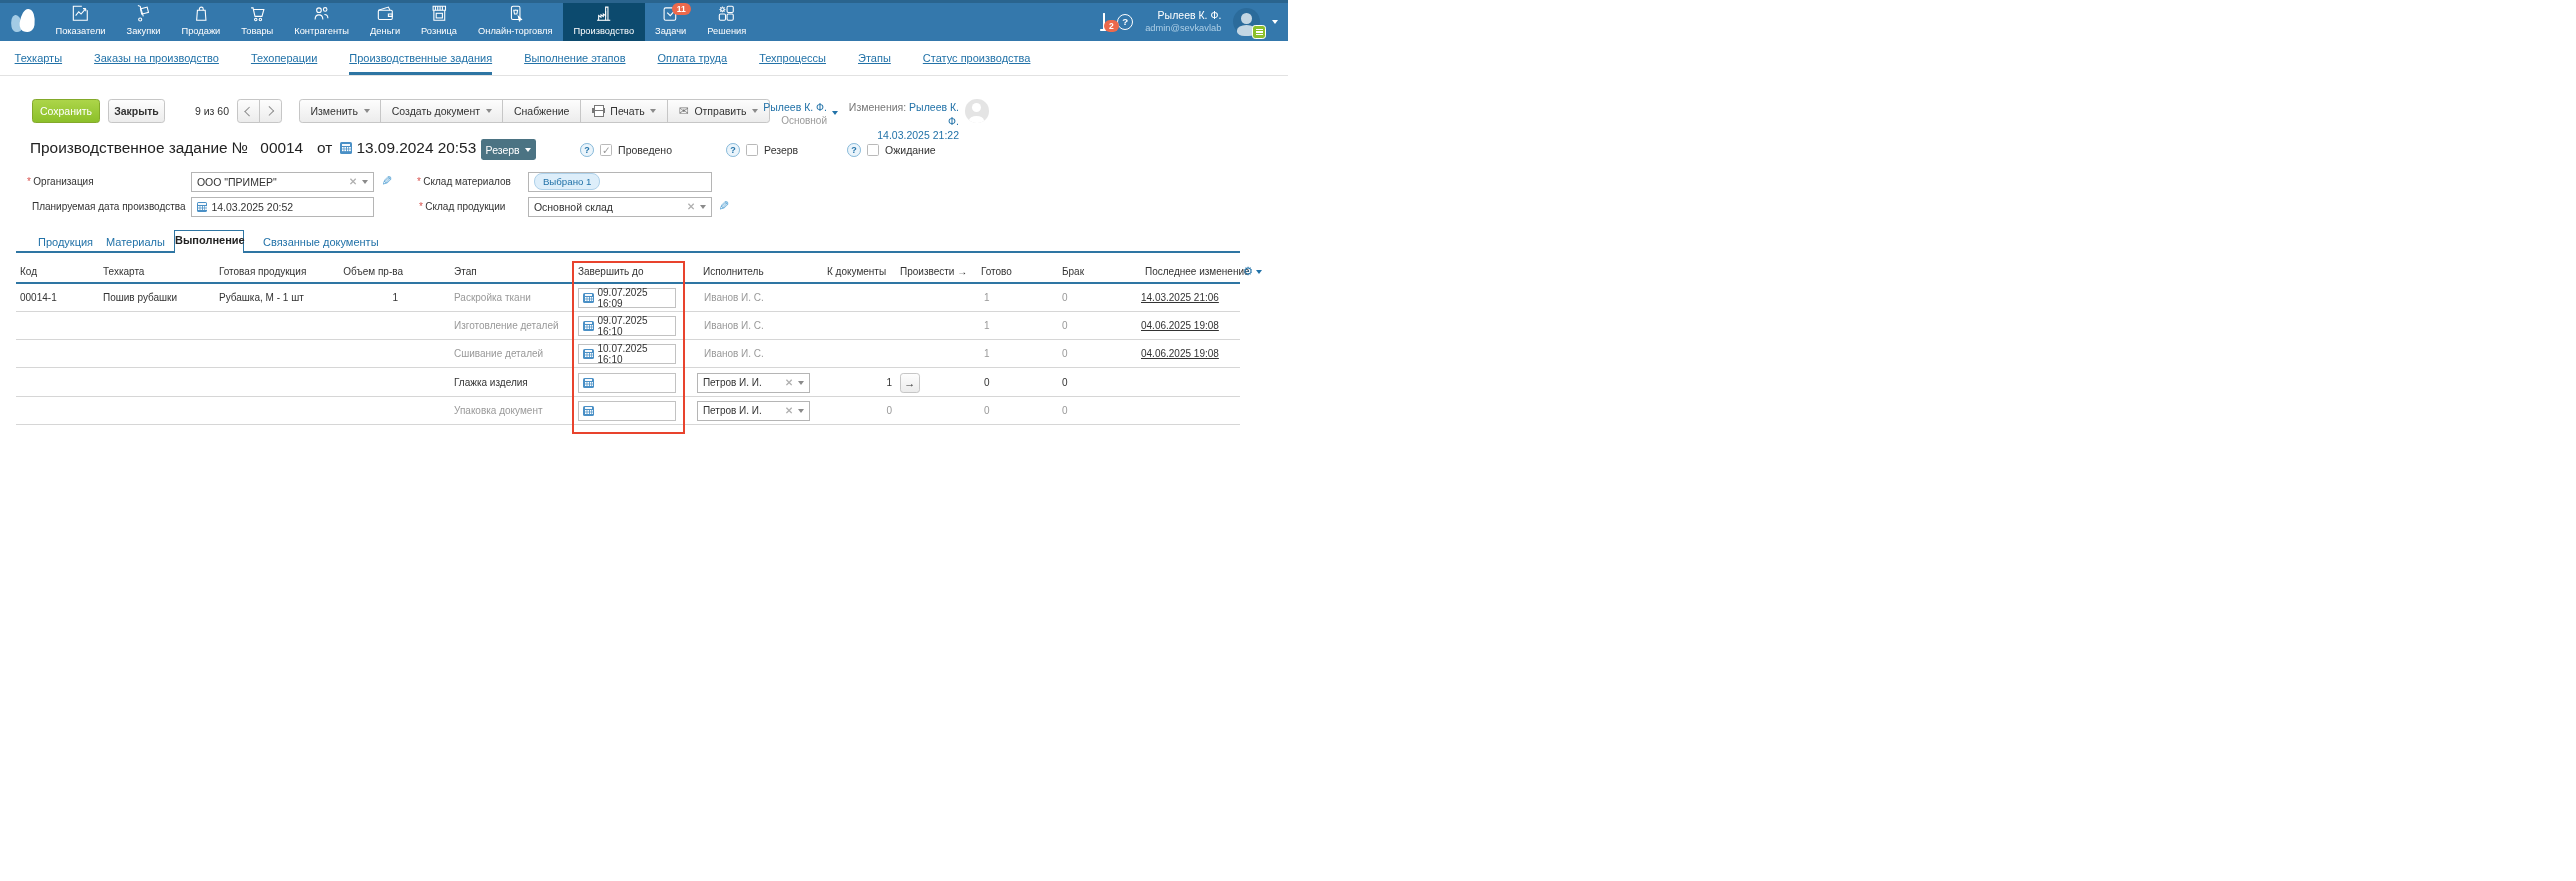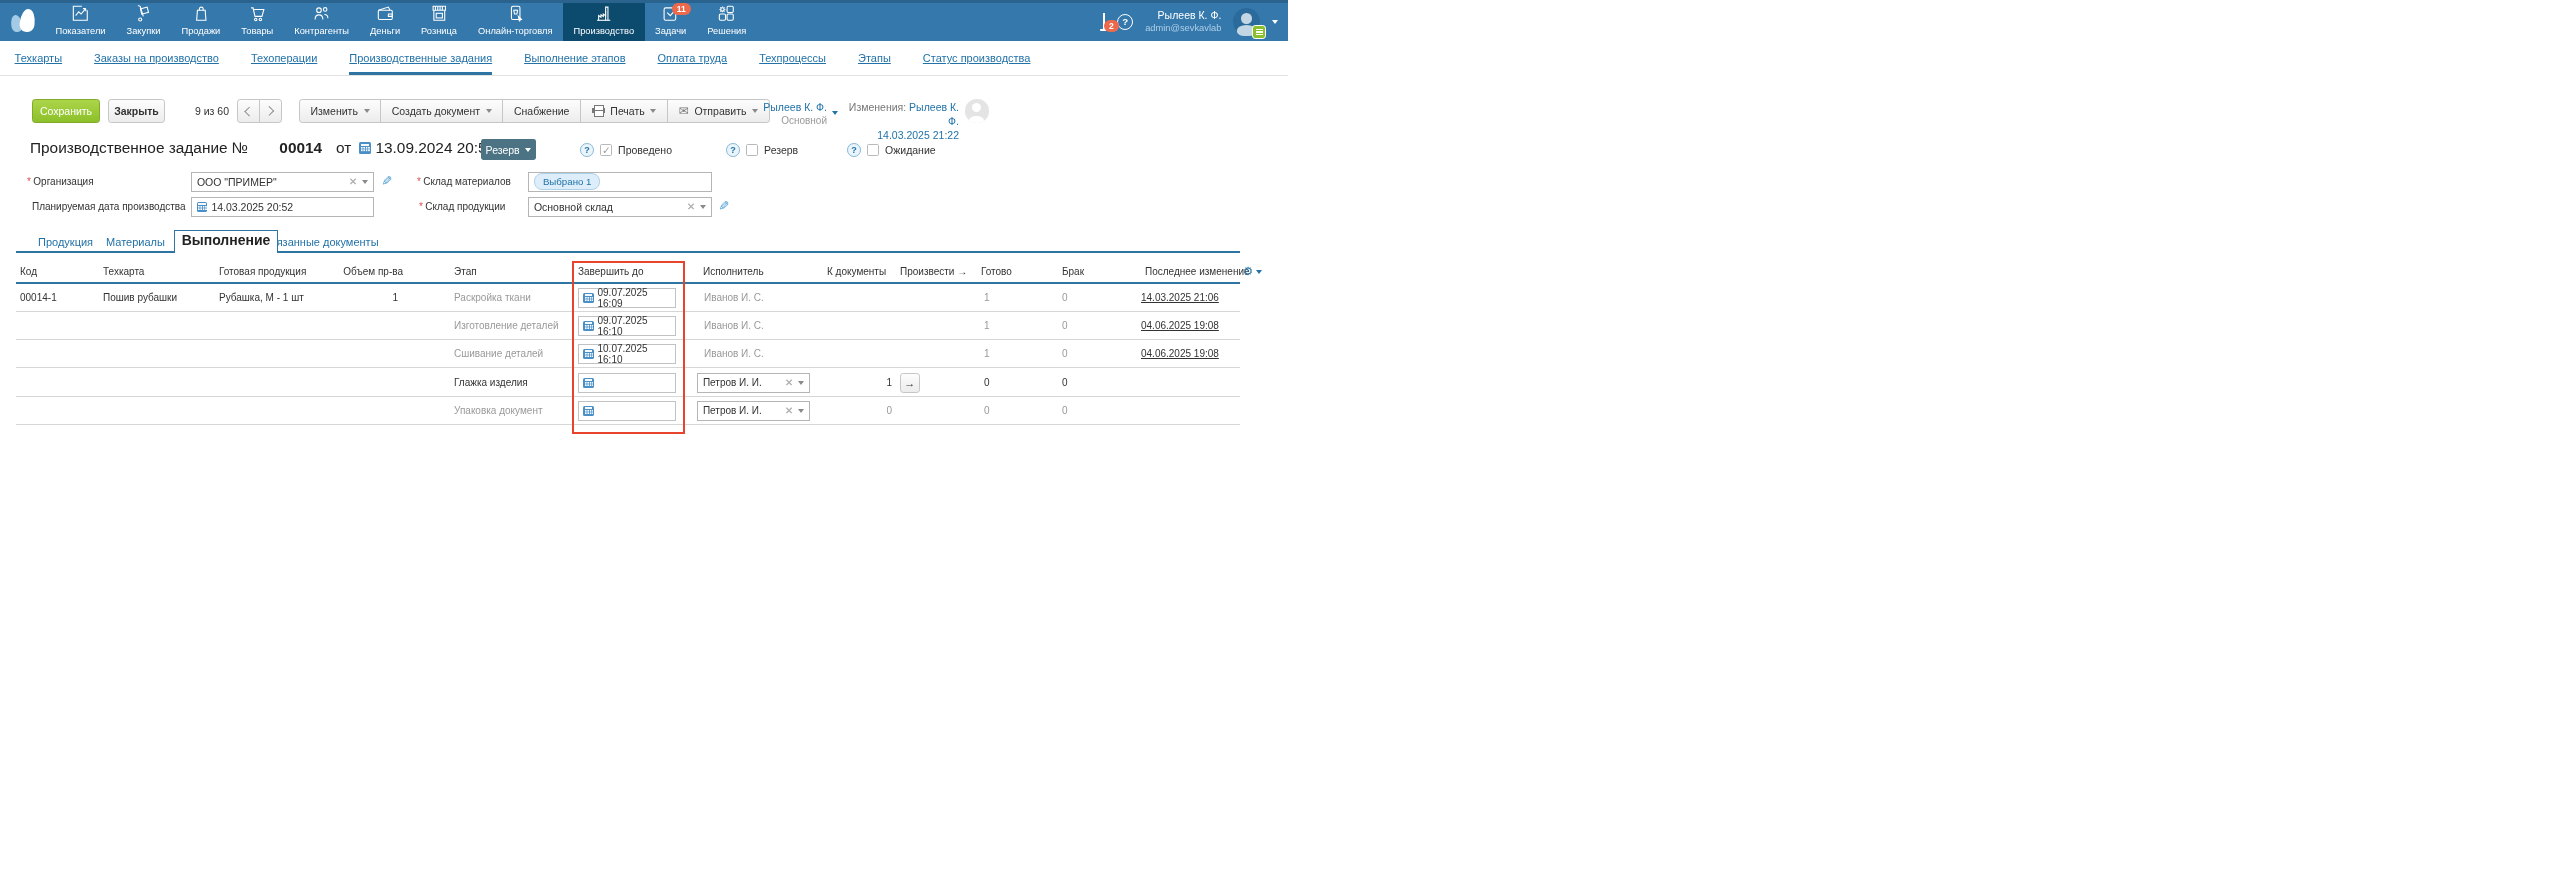--- a/index.html
+++ b/index.html
@@ -89,21 +89,21 @@
   .lnk { color:#2272a8; text-decoration:none; cursor:pointer; }
   .lnk.u { text-decoration:underline; }
   .tb2-avatar { position:absolute; left:965px; top:99px; width:23.5px; height:23.5px; border-radius:50%;
                 background:#e4e4e4; overflow:hidden; }
   .tb2-avatar::before { content:""; position:absolute; left:7.3px; top:4px; width:9px; height:9px; border-radius:50%; background:#fff; }
   .tb2-avatar::after { content:""; position:absolute; left:4px; bottom:-2.4px; width:15.4px; height:9px;
                        border-radius:50% 50% 0 0; background:#fff; }
 
   
   .title-row { position:absolute; left:30px; top:139px; display:flex; align-items:center; font-size:15.4px; color:#222; }
-  .title-row .num { margin-left:31px;font-weight:bold; }
+  .title-row .num { margin-left:12px; }
   .title-row .from { margin-left:13.8px; }
   .title-row .cal { margin-left:8px; }
   .title-row .date { margin-left:4.9px; }
   .cal { display:inline-block; width:11.3px; height:11.3px; border-radius:1.6px; background:#4a90c6; position:relative; flex:none; }
   .cal::before { content:""; position:absolute; left:1.6px; right:1.6px; top:1.6px; height:1.6px; background:#fff; opacity:.95; }
   .cal::after { content:""; position:absolute; left:1.6px; right:0.8px; top:4.9px; bottom:1.6px;
                 background-image:radial-gradient(circle at 0.8px 0.8px,#fff 0.7px,transparent 0.9px); background-size:2.4px 2.4px; }
   .cal.sm { width:10.5px; height:10.5px; }
   .reserve-btn { position:absolute; left:481px; top:139px; width:55px; height:21px; background:#4b7383;
                  border-radius:2.4px; color:#fff; font-size:10.5px; display:flex; align-items:center;
@@ -121,23 +121,23 @@
             display:flex; align-items:center; padding:0 4.9px; }
   .combo-ctrl { margin-left:auto; display:flex; align-items:center; gap:4.9px; }
   .x-glyph { color:#b0b0b0; font-size:9.7px; font-weight:bold; cursor:pointer; }
   .pill { background:#ddeefa; border:0.8px solid #aed1ea; color:#2272a8; border-radius:8px; font-size:9.7px;
           padding:0.8px 8px; line-height:13px; }
   .pencil { position:absolute; color:#4a9bd1; font-size:13px; cursor:pointer; transform:rotate(90deg); }
 
   
   .itabs-line { position:absolute; left:16px; right:48px; top:251px; height:1.6px; background:#2e75a3; }
   .itab { position:absolute; top:233px; height:18px; line-height:18px; font-size:11px; color:#2272a8; cursor:pointer; }
-  .itab-active { position:absolute; left:174px; top:230px; width:104px; height:23px; background:#fff;
+  .itab-active { position:absolute; left:174px; top:230px; width:70px; height:23px; background:#fff;
                  border:1.6px solid #2e75a3; border-bottom:none; text-align:center; line-height:19.5px;
-                 color:#222; font-weight:bold; font-size:14px; z-index:2; cursor:pointer; }
+                 color:#222; font-weight:bold; font-size:11px; z-index:2; cursor:pointer; }
 
   
   .th { position:absolute; top:266px; font-size:10px; color:#333; white-space:nowrap; }
   .thead-line { position:absolute; left:16px; right:48px; top:282px; height:1.6px; background:#2e75a3; }
   .gear { position:absolute; left:1243px; top:265px; color:#2272a8; font-size:11.3px; cursor:pointer; }
   .gear-caret { position:absolute; left:1256px; top:270px; width:0; height:0;
                 border-left:3.2px solid transparent; border-right:3.2px solid transparent; border-top:4px solid #2272a8; cursor:pointer; }
   .trow { position:absolute; left:0; right:0; height:28px; }
   .trow::after { content:""; position:absolute; left:16px; right:48px; bottom:0; height:0.8px; background:#d6d6d6; }
   .td { position:absolute; line-height:27.6px; font-size:10px; color:#333; white-space:nowrap; }

